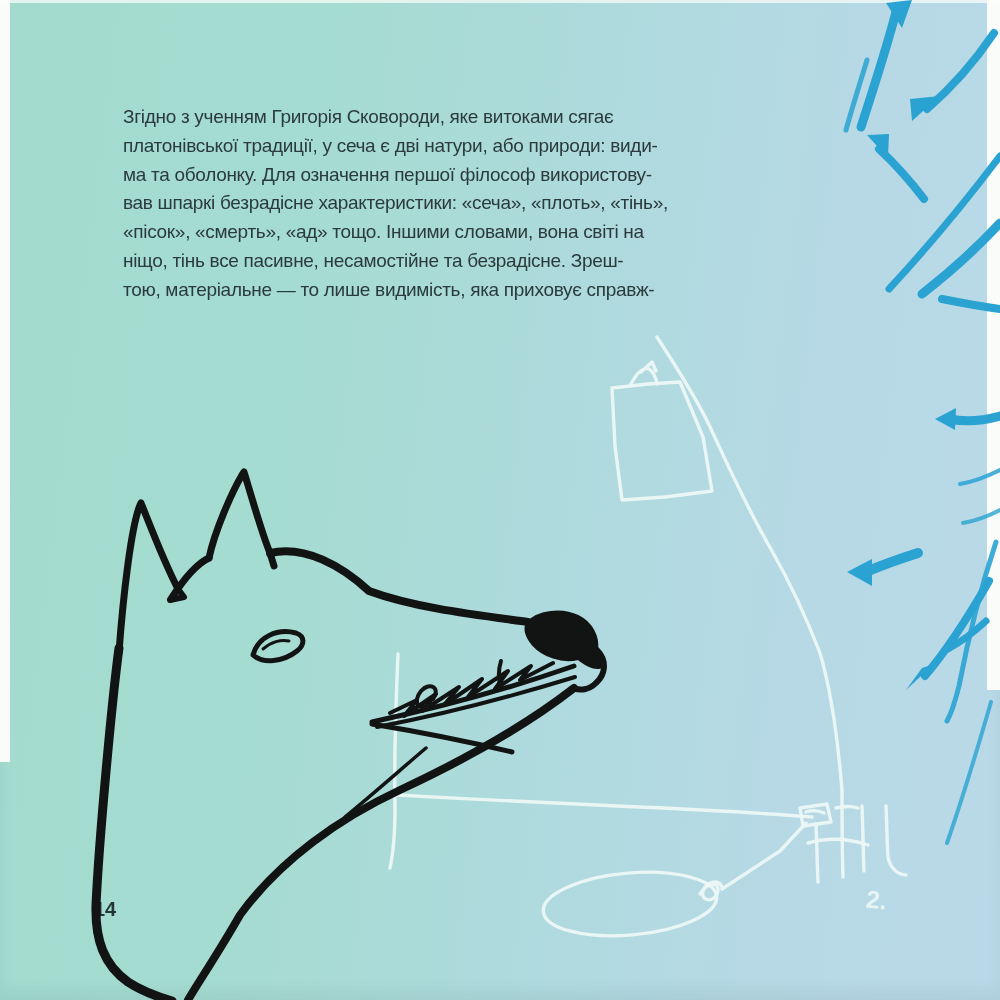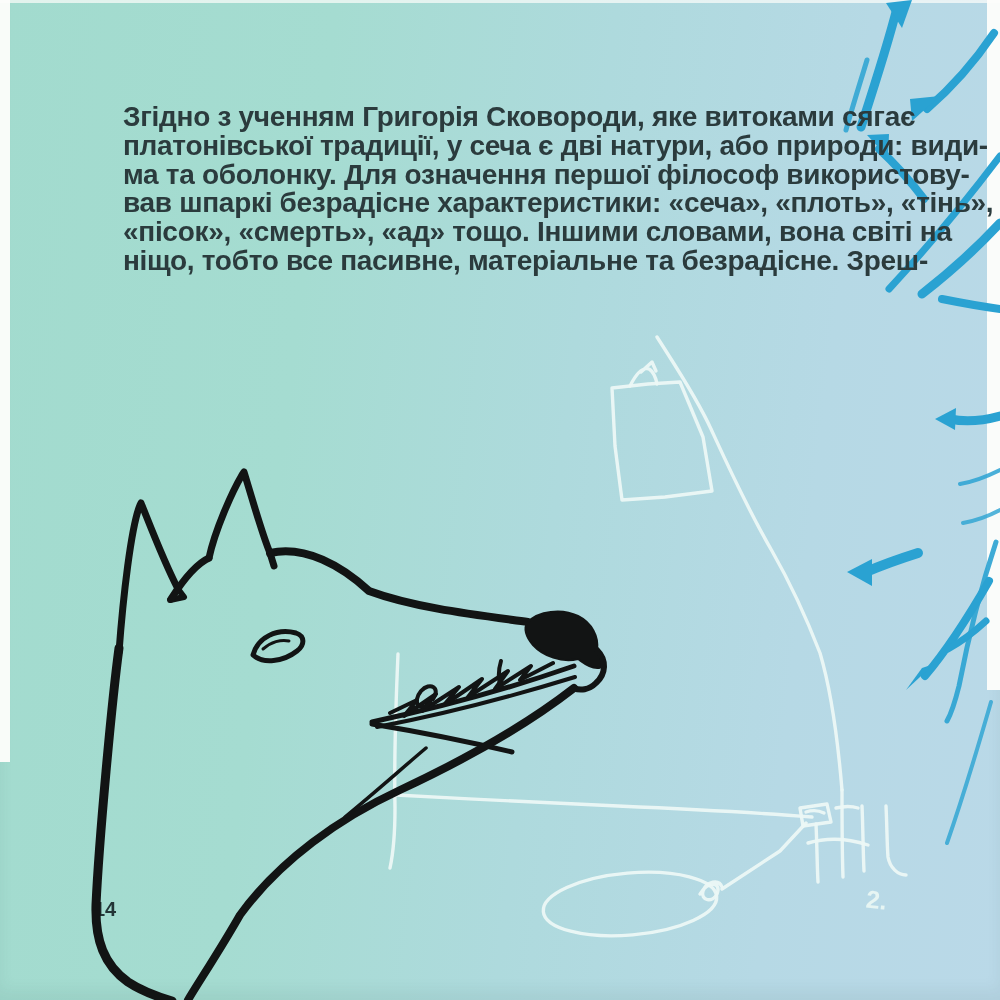--- a/index.html
+++ b/index.html
@@ -8,21 +8,21 @@
     background:linear-gradient(97deg,#a2dbce 0%,#a5dcd1 30%,#aedadd 55%,#b6d9e5 78%,#bad9e8 100%);
     font-family:"Liberation Sans",sans-serif;
     box-shadow:inset 0 -10px 14px rgba(40,70,70,.07);
   }
   .edge{position:absolute;background:#fdfdfb;}
   .edge-top{left:0;top:0;width:1000px;height:3px;opacity:.7;}
   .edge-left{left:0;top:0;width:10px;height:762px;opacity:.96;}
   .edge-right{right:0;top:0;width:13px;height:690px;opacity:.96;}
   .para{
     position:absolute;left:123px;top:103px;z-index:3;
-    font-size:28px;line-height:28.8px;font-weight:700;letter-spacing:-0.3px;
+    font-size:19px;line-height:28.8px;font-weight:400;letter-spacing:-0.3px;
     color:#2b3b3d;white-space:nowrap;
   }
   .page-num{
     position:absolute;left:94px;top:898px;z-index:1;
     font-size:20px;font-weight:600;color:#233537;letter-spacing:0;
   }
   .art{position:absolute;left:0;top:0;z-index:2;pointer-events:none;}
   .ray{stroke:#2aa2d2;fill:none;stroke-linecap:round;stroke-linejoin:round;}
   .raytip{fill:#2aa2d2;stroke:none;}
   .wd{stroke:#ecf8f5;fill:none;stroke-linecap:round;stroke-linejoin:round;stroke-width:3.4;opacity:.95;}
@@ -113,16 +113,17 @@
       </g>
     </g>
   </svg>
 
   <div class="para">
     <div>Згідно з ученням Григорія Сковороди, яке витоками сягає</div>
     <div>платонівської традиції, у сеча є дві натури, або природи: види-</div>
     <div>ма та оболонку. Для означення першої філософ використову-</div>
     <div>вав шпаркі безрадісне характеристики: «сеча», «плоть», «тінь»,</div>
     <div>«пісок», «смерть», «ад» тощо. Іншими словами, вона світі на</div>
-    <div>ніщо, тобто все пасивне, матеріальне та безрадісне. Зреш-</div>
+    <div>ніщо, тінь все пасивне, несамостійне та безрадісне. Зреш-</div>
+    <div>тою, матеріальне — то лише видимість, яка приховує справж-</div>
   </div>
 
 </div>
 
 </body></html>

